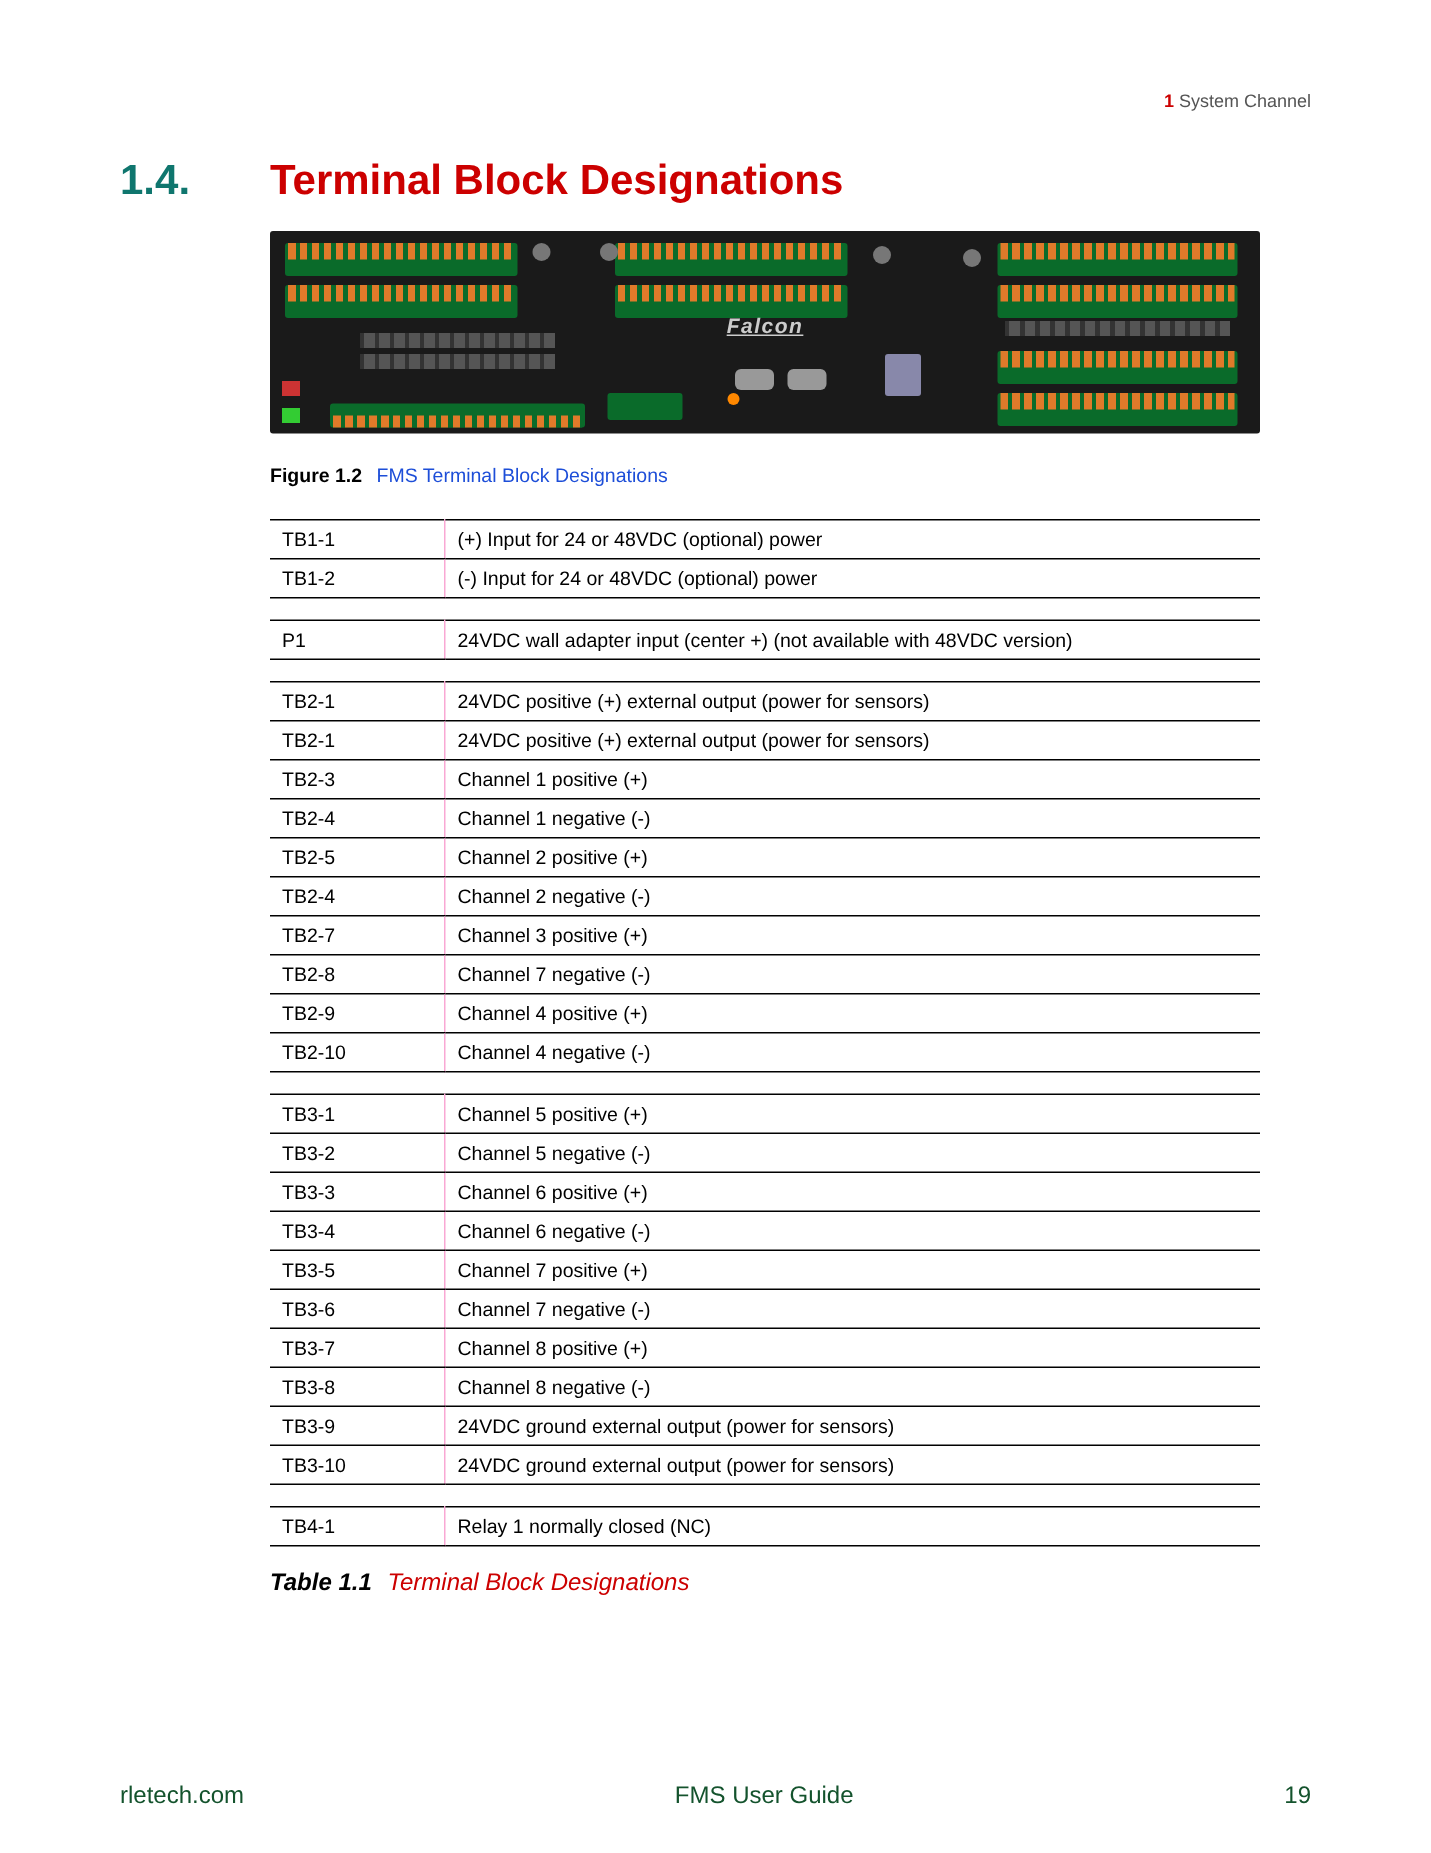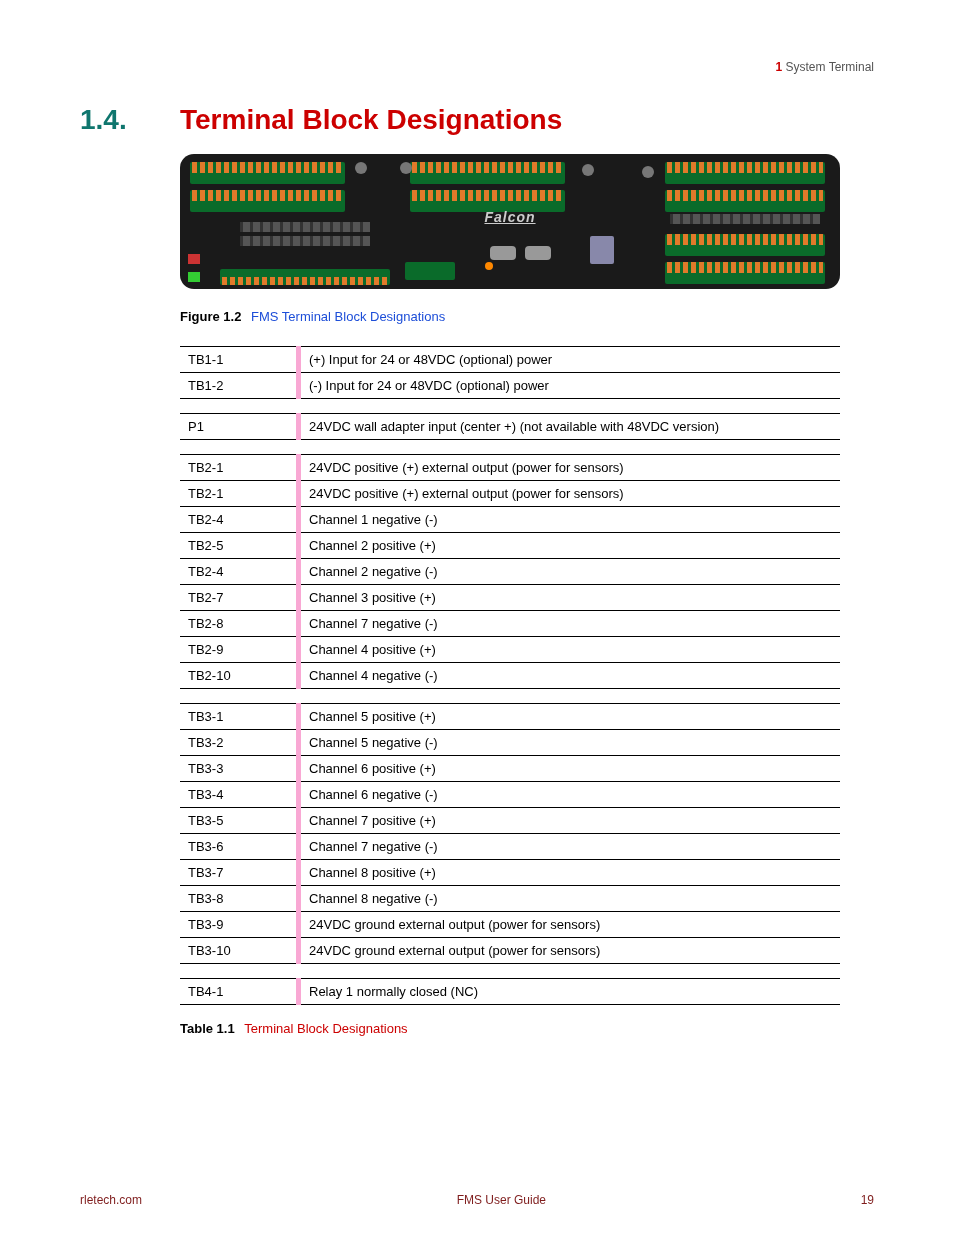--- a/index.html
+++ b/index.html
@@ -44,21 +44,21 @@
   }
   .content-indent {
     margin-left: 100px;
   }
   .pcb-figure {
     width: 660px;
     height: 135px;
     background: #1a1a1a;
     position: relative;
     margin-bottom: 20px;
-    border-radius: 14px;
+    border-radius: 2px;
   }
   .pcb-brand {
     position: absolute;
     left: 50%;
     top: 55px;
     transform: translateX(-50%);
     color: #ccc;
     font-weight: bold;
     font-style: italic;
     font-size: 14px;
@@ -101,51 +101,52 @@
   }
   .tbl td {
     border: 1px solid #000;
     border-left: none;
     border-right: none;
     padding: 5px 8px;
     vertical-align: top;
   }
   .tbl td.col-label {
     width: 100px;
-    border-right: 5px solid #f9a8d4;
+    border-right: 1px solid #f9a8d4;
   }
   .tbl tr td {
     border-top: 1px solid #000;
     border-bottom: 1px solid #000;
   }
   .tbl-caption {
-    font-size: 13px;
+    font-size: 16px;
     margin-top: 2px;
+    font-style: italic;
   }
   .tbl-caption .tc-bold { font-weight: bold; }
   .tbl-caption .tc-title { color: #c00; margin-left: 6px;}
   .footer {
     position: absolute;
     bottom: 28px;
     left: 80px;
     right: 80px;
     display: flex;
     justify-content: space-between;
-    font-size: 12px;
-    color: #7f1d1d;
+    font-size: 16px;
+    color: #14532d;
     align-items: flex-end;
   }
 </style>
 </head>
 <body>
 
 <div class="page">
   <div class="header-right">
     <span class="chap-num">1</span>
-    <span>System Terminal</span>
+    <span>System Channel</span>
   </div>
 
   <div class="section-head">
     <div class="section-num">1.4.</div>
     <div class="section-title">Terminal Block Designations</div>
   </div>
 
   <div class="content-indent">
 
     <div class="pcb-figure">
@@ -231,20 +232,24 @@
 
     <table class="tbl">
       <tbody>
           <tr>
             <td class="col-label">TB2-1</td>
             <td>24VDC positive (+) external output (power for sensors)</td>
           </tr>
       <tr>
             <td class="col-label">TB2-1</td>
             <td>24VDC positive (+) external output (power for sensors)</td>
+          </tr>
+      <tr>
+            <td class="col-label">TB2-3</td>
+            <td>Channel 1 positive (+)</td>
           </tr>
       <tr>
             <td class="col-label">TB2-4</td>
             <td>Channel 1 negative (-)</td>
           </tr>
       <tr>
             <td class="col-label">TB2-5</td>
             <td>Channel 2 positive (+)</td>
           </tr>
       <tr>

